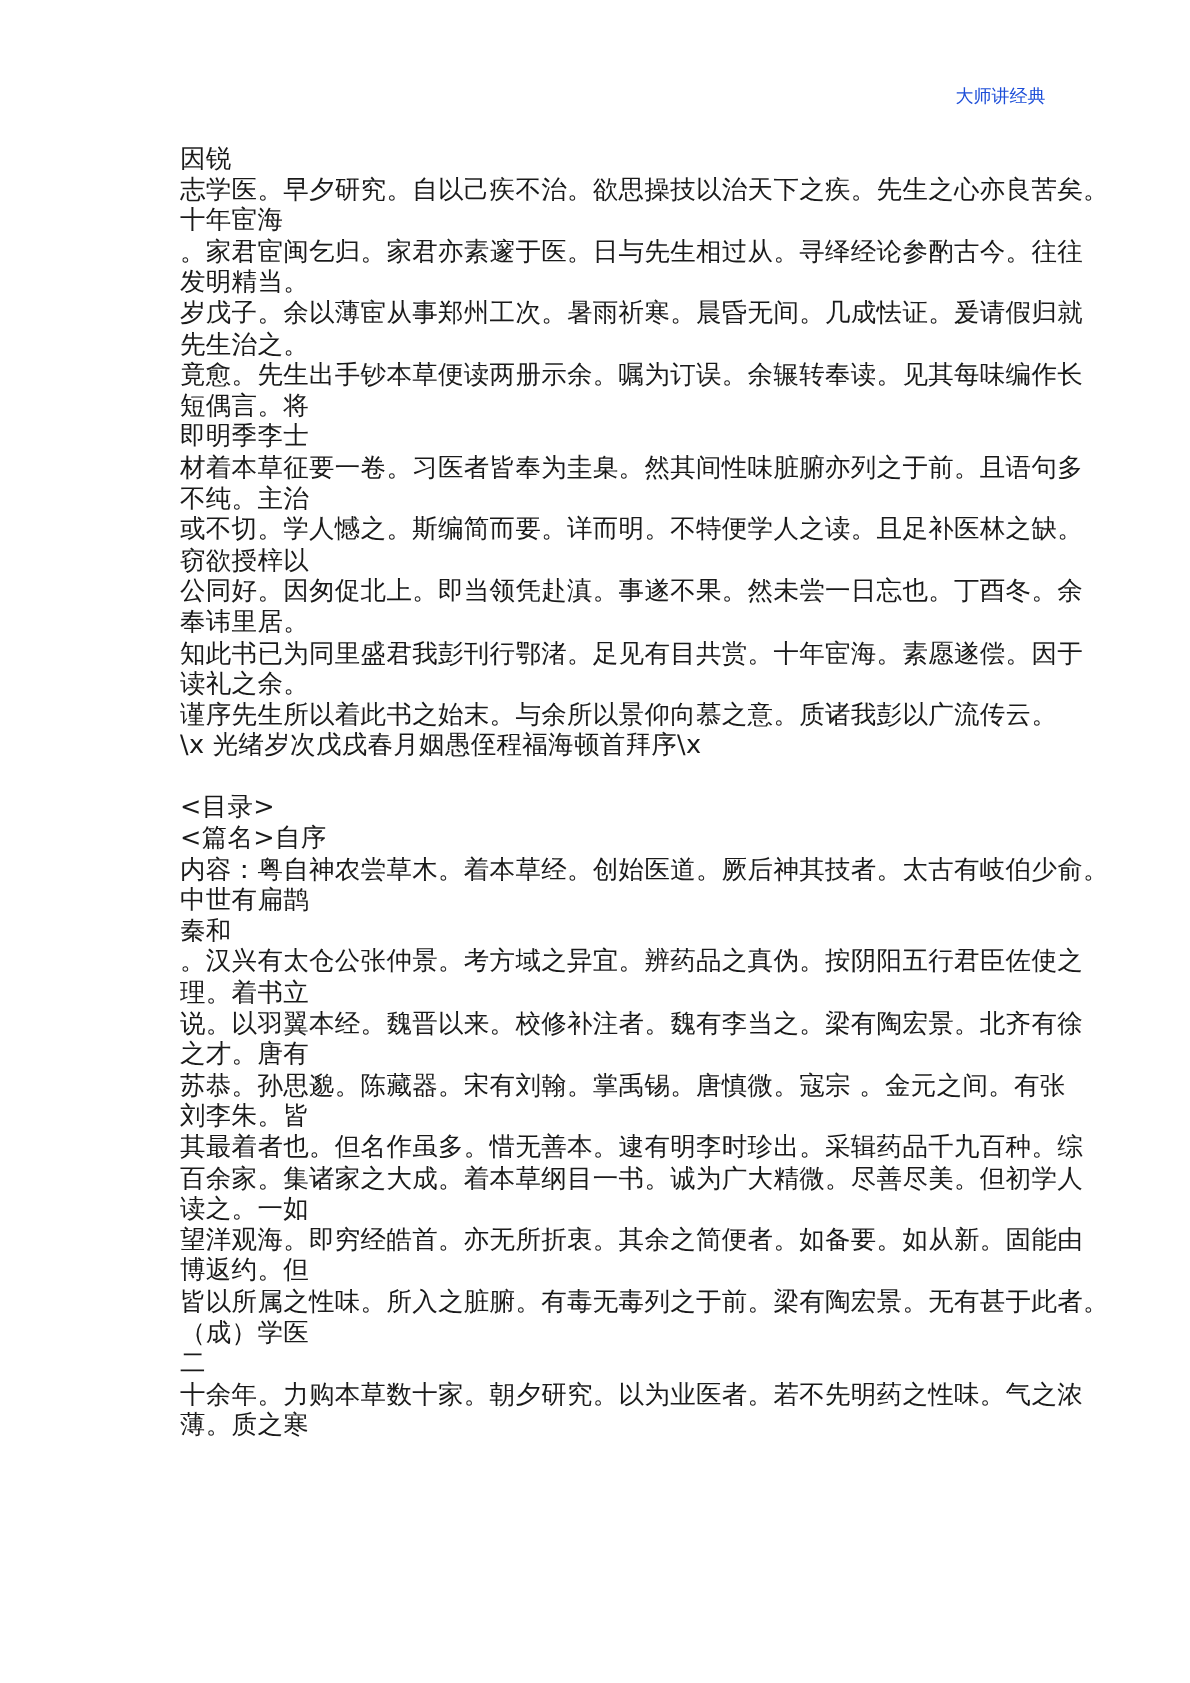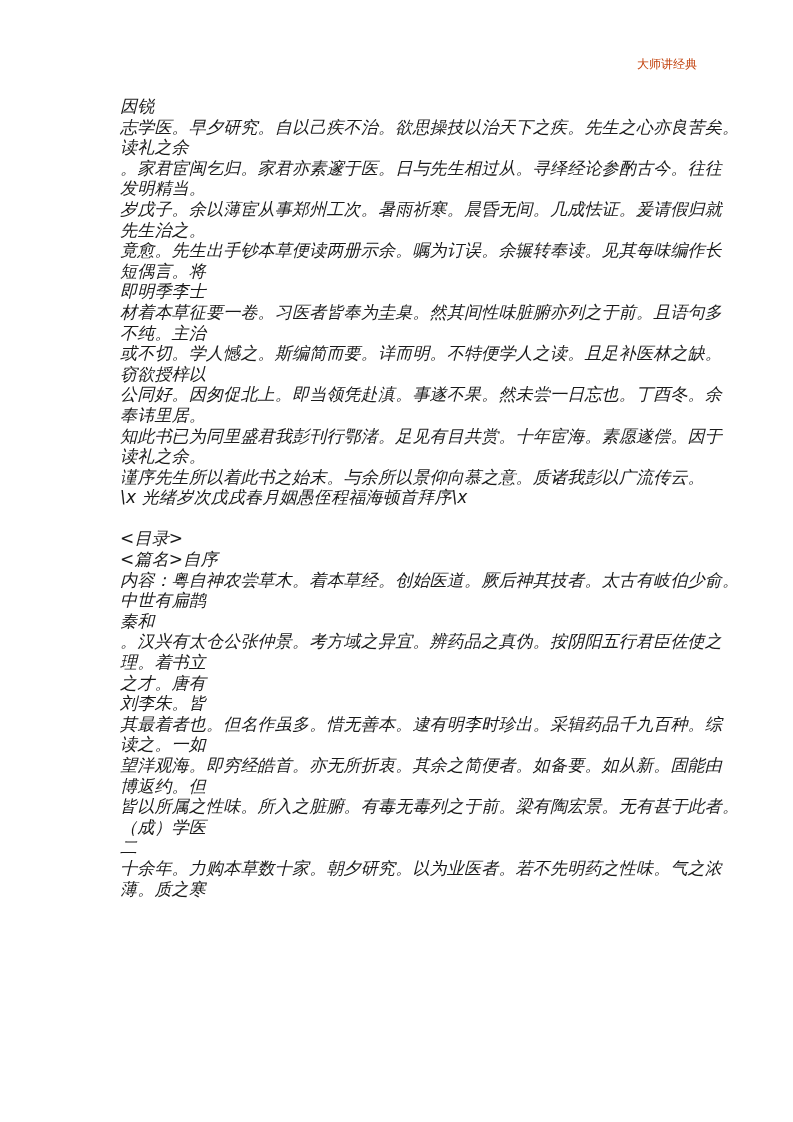--- a/index.html
+++ b/index.html
@@ -13,52 +13,51 @@
       position: relative;
       overflow: hidden;
       font-family: "DejaVu Serif", "Liberation Serif", serif;
       color: #1a1a1a;
     }
     .page-header {
       position: absolute;
       top: 56px;
       right: 96px;
       font-size: 12px;
-      color: #c2410c;
+      color: #1d4ed8;
       font-family: "DejaVu Sans", "Liberation Sans", sans-serif;
     }
     .content {
       position: absolute;
       top: 96px;
       left: 120px;
       width: 560px;
       font-size: 17px;
       line-height: 20.6px;
       letter-spacing: 0.2px;
       font-family: "DejaVu Sans", "Liberation Sans", sans-serif;
     }
     .line {
       white-space: nowrap;
       min-height: 20.6px;
-      font-style: italic;
     }
     .blank {
       height: 20.6px;
     }
   </style>
 </head>
 <body>
 
 <div class="page-header">大师讲经典</div>
 
 <div class="content">
   <div>
     <div class="line">因锐</div>
     <div class="line">志学医。早夕研究。自以己疾不治。欲思操技以治天下之疾。先生之心亦良苦矣。</div>
-    <div class="line">读礼之余</div>
+    <div class="line">十年宦海</div>
     <div class="line">。家君宦闽乞归。家君亦素邃于医。日与先生相过从。寻绎经论参酌古今。往往</div>
     <div class="line">发明精当。</div>
     <div class="line">岁戊子。余以薄宦从事郑州工次。暑雨祈寒。晨昏无间。几成怯证。爰请假归就</div>
     <div class="line">先生治之。</div>
     <div class="line">竟愈。先生出手钞本草便读两册示余。嘱为订误。余辗转奉读。见其每味编作长</div>
     <div class="line">短偶言。将</div>
     <div class="line">即明季李士</div>
     <div class="line">材着本草征要一卷。习医者皆奉为圭臬。然其间性味脏腑亦列之于前。且语句多</div>
     <div class="line">不纯。主治</div>
     <div class="line">或不切。学人憾之。斯编简而要。详而明。不特便学人之读。且足补医林之缺。</div>
@@ -74,23 +73,26 @@
   <div class="blank"></div>
 
   <div>
     <div class="line">&lt;目录&gt;</div>
     <div class="line">&lt;篇名&gt;自序</div>
     <div class="line">内容：粤自神农尝草木。着本草经。创始医道。厥后神其技者。太古有岐伯少俞。</div>
     <div class="line">中世有扁鹊</div>
     <div class="line">秦和</div>
     <div class="line">。汉兴有太仓公张仲景。考方域之异宜。辨药品之真伪。按阴阳五行君臣佐使之</div>
     <div class="line">理。着书立</div>
+    <div class="line">说。以羽翼本经。魏晋以来。校修补注者。魏有李当之。梁有陶宏景。北齐有徐</div>
     <div class="line">之才。唐有</div>
+    <div class="line">苏恭。孙思邈。陈藏器。宋有刘翰。掌禹锡。唐慎微。寇宗  。金元之间。有张</div>
     <div class="line">刘李朱。皆</div>
     <div class="line">其最着者也。但名作虽多。惜无善本。逮有明李时珍出。采辑药品千九百种。综</div>
+    <div class="line">百余家。集诸家之大成。着本草纲目一书。诚为广大精微。尽善尽美。但初学人</div>
     <div class="line">读之。一如</div>
     <div class="line">望洋观海。即穷经皓首。亦无所折衷。其余之简便者。如备要。如从新。固能由</div>
     <div class="line">博返约。但</div>
     <div class="line">皆以所属之性味。所入之脏腑。有毒无毒列之于前。梁有陶宏景。无有甚于此者。</div>
     <div class="line">（成）学医</div>
     <div class="line">二</div>
     <div class="line">十余年。力购本草数十家。朝夕研究。以为业医者。若不先明药之性味。气之浓</div>
     <div class="line">薄。质之寒</div>
   </div>
 </div>

